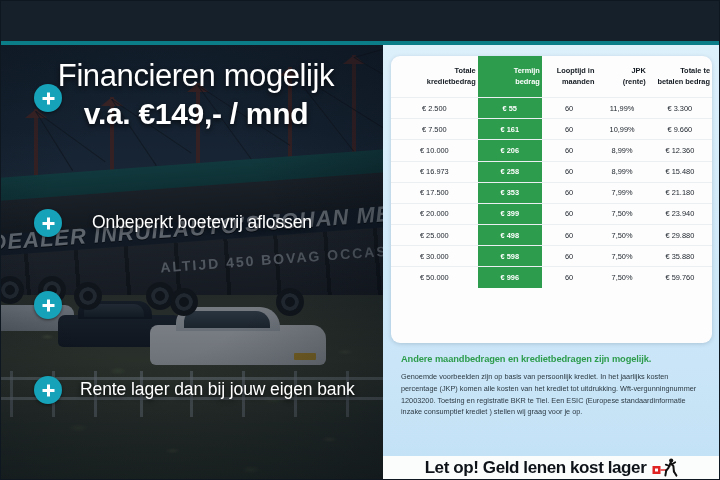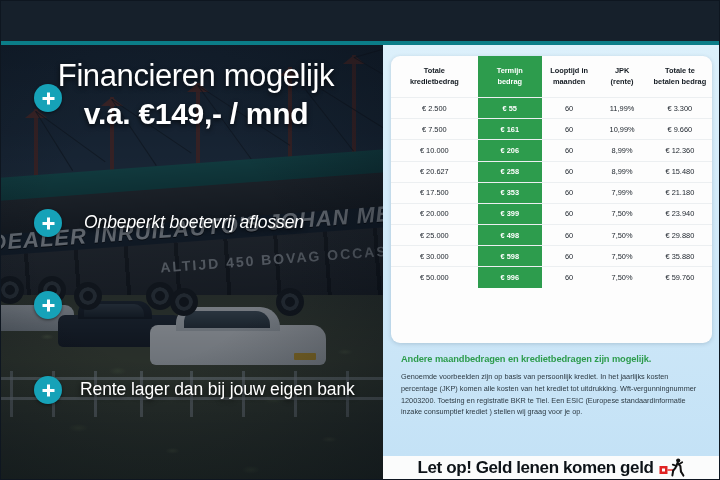--- a/index.html
+++ b/index.html
@@ -168,21 +168,21 @@
   }
   .card{
     position:absolute; left:8px; top:11px; width:321px; height:287px;
     background:#fdfdfd; border-radius:9px;
     box-shadow:0 1px 4px rgba(20,50,70,.18);
     overflow:hidden;
   }
   table.rate{ width:100%; border-collapse:collapse; table-layout:fixed; }
   table.rate th{
     font-size:7.4px; font-weight:bold; color:#141b22;
-    padding:9px 2px 9px; line-height:1.55; text-align:center;
+    padding:9px 2px 9px; line-height:1.55; text-align:right;
     vertical-align:middle;
   }
   table.rate td{
     font-size:7.4px; color:#1b222a; text-align:center;
     padding:5.6px 2px; border-top:1px solid #eceff1;
     white-space:nowrap;
   }
   table.rate col.c0{ width:27%; }
   table.rate col.c1{ width:20%; }
   table.rate col.c2{ width:17%; }
@@ -327,21 +327,21 @@
         <rect x="1.5" y="6" width="12" height="3" fill="#ffffff"></rect>
       </svg>
     </div>
 
     <div class="plus" style="left:34px; top:164px;">
       <svg width="15" height="15" viewBox="0 0 15 15" aria-hidden="true">
         <rect x="6" y="1.5" width="3" height="12" fill="#ffffff"></rect>
         <rect x="1.5" y="6" width="12" height="3" fill="#ffffff"></rect>
       </svg>
     </div>
-    <div class="bullet" style="left:84px; top:167px;font-style:italic;">Onbeperkt boetevrij aflossen</div>
+    <div class="bullet" style="left:92px; top:167px;">Onbeperkt boetevrij aflossen</div>
 
     <div class="plus" style="left:34px; top:246px;">
       <svg width="15" height="15" viewBox="0 0 15 15" aria-hidden="true">
         <rect x="6" y="1.5" width="3" height="12" fill="#ffffff"></rect>
         <rect x="1.5" y="6" width="12" height="3" fill="#ffffff"></rect>
       </svg>
     </div>
 
     <div class="plus" style="left:34px; top:331px;">
       <svg width="15" height="15" viewBox="0 0 15 15" aria-hidden="true">
@@ -390,21 +390,21 @@
               <td>€ 9.660</td>
             </tr>
             <tr>
               <td>€ 10.000</td>
               <td class="hl">€ 206</td>
               <td>60</td>
               <td>8,99%</td>
               <td>€ 12.360</td>
             </tr>
             <tr>
-              <td>€ 20.627</td>
+              <td>€ 16.973</td>
               <td class="hl">€ 258</td>
               <td>60</td>
               <td>8,99%</td>
               <td>€ 15.480</td>
             </tr>
             <tr>
               <td>€ 17.500</td>
               <td class="hl">€ 353</td>
               <td>60</td>
               <td>7,99%</td>
@@ -439,21 +439,21 @@
               <td>€ 59.760</td>
             </tr>
           </tbody>
       </table>
     </div>
 
     <div class="note-title">Andere maandbedragen en kredietbedragen zijn mogelijk.</div>
     <div class="note-body">Genoemde voorbeelden zijn op basis van persoonlijk krediet. In het jaarlijks kosten percentage (JKP) komen alle kosten van het krediet tot uitdrukking. Wft-vergunningnummer 12003200. Toetsing en registratie BKR te Tiel. Een ESIC (Europese standaardinformatie inzake consumptief krediet ) stellen wij graag voor je op.</div>
 
     <div class="warn-strip">
-      <span class="warn-text">Let op! Geld lenen komen geld</span>
+      <span class="warn-text">Let op! Geld lenen kost lager</span>
       <span class="afm">
         <svg width="26" height="20" viewBox="0 0 26 20" aria-hidden="true">
           <rect x="0.5" y="8" width="8" height="8" fill="#e02323"></rect>
           <rect x="3" y="10.5" width="3" height="3" fill="#ffffff"></rect>
           <path d="M8.5 12 H14" stroke="#e02323" stroke-width="1.4"></path>
           <circle cx="19.2" cy="2.6" r="2.1" fill="#111111"></circle>
           <path d="M18.6 5 L16.4 10 L14.2 12.6" stroke="#111111" stroke-width="2" fill="none" stroke-linecap="round"></path>
           <path d="M18.6 5 L21.4 8.2 L21.9 13.4" stroke="#111111" stroke-width="2" fill="none" stroke-linecap="round"></path>
           <path d="M17.6 8 L13.8 6.6" stroke="#111111" stroke-width="1.8" fill="none" stroke-linecap="round"></path>
           <path d="M19.6 6.4 L23.2 4.2" stroke="#111111" stroke-width="1.8" fill="none" stroke-linecap="round"></path>

